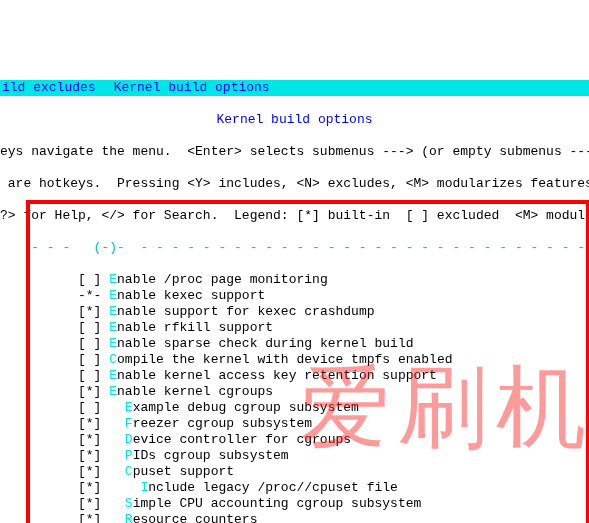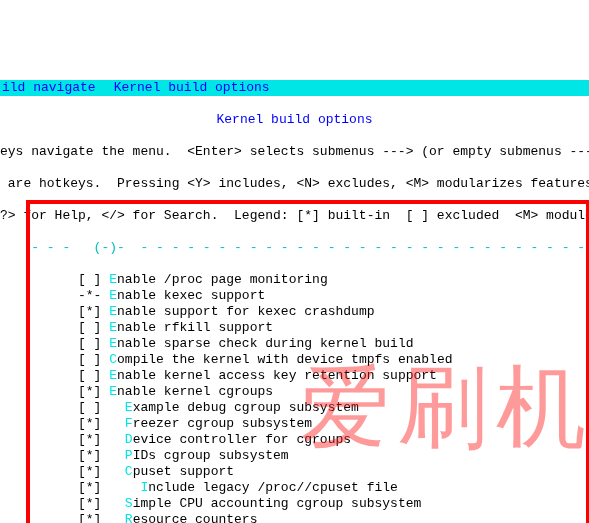--- a/index.html
+++ b/index.html
@@ -13,21 +13,21 @@
 .row .hl{color:#00e5e5}
 .redbox{position:absolute;left:26px;top:200px;width:556px;height:320px;border:4px solid #ff0000;pointer-events:none}
 .wm{position:absolute;left:300px;top:400px;font-family:serif;font-size:90px;color:rgba(255,30,30,0.45);letter-spacing:8px;pointer-events:none;font-weight:normal}
 .wm span{display:inline-block;transform:translateY(0)}
 </style>
 </head>
 <body>
 
 
 
-<div class="tabbar"><span class="t">ild navigate</span><span class="t">Kernel build options</span></div>
+<div class="tabbar"><span class="t">ild excludes</span><span class="t">Kernel build options</span></div>
 <div class="title">Kernel build options</div>
 <div class="help">eys navigate the menu.  &lt;Enter&gt; selects submenus ---&gt; (or empty submenus ----).  Hig</div>
 <div class="help"> are hotkeys.  Pressing &lt;Y&gt; includes, &lt;N&gt; excludes, &lt;M&gt; modularizes features.  Press</div>
 <div class="help">?&gt; for Help, &lt;/&gt; for Search.  Legend: [*] built-in  [ ] excluded  &lt;M&gt; module  &lt; &gt; mo</div>
 <div class="marker">    - - -   (-)-  - - - - - - - - - - - - - - - - - - - - - - - - - - - - - - - - - -</div>
 <div id="list"><div class="row">          <span class="br">[ ]</span> <span class="hl">E</span>nable /proc page monitoring</div><div class="row">          <span class="br">-*-</span> <span class="hl">E</span>nable kexec support</div><div class="row">          <span class="br">[*]</span> <span class="hl">E</span>nable support for kexec crashdump</div><div class="row">          <span class="br">[ ]</span> <span class="hl">E</span>nable rfkill support</div><div class="row">          <span class="br">[ ]</span> <span class="hl">E</span>nable sparse check during kernel build</div><div class="row">          <span class="br">[ ]</span> <span class="hl">C</span>ompile the kernel with device tmpfs enabled</div><div class="row">          <span class="br">[ ]</span> <span class="hl">E</span>nable kernel access key retention support</div><div class="row">          <span class="br">[*]</span> <span class="hl">E</span>nable kernel cgroups</div><div class="row">          <span class="br">[ ]</span>   <span class="hl">E</span>xample debug cgroup subsystem</div><div class="row">          <span class="br">[*]</span>   <span class="hl">F</span>reezer cgroup subsystem</div><div class="row">          <span class="br">[*]</span>   <span class="hl">D</span>evice controller for cgroups</div><div class="row">          <span class="br">[*]</span>   <span class="hl">P</span>IDs cgroup subsystem</div><div class="row">          <span class="br">[*]</span>   <span class="hl">C</span>puset support</div><div class="row">          <span class="br">[*]</span>     <span class="hl">I</span>nclude legacy /proc/<pid>/cpuset file</pid></div><div class="row">          <span class="br">[*]</span>   <span class="hl">S</span>imple CPU accounting cgroup subsystem</div><div class="row">          <span class="br">[*]</span>   <span class="hl">R</span>esource counters</div></div>
 
 <div class="redbox"></div>
 <div class="wm"><span>爱刷机</span></div>
 

